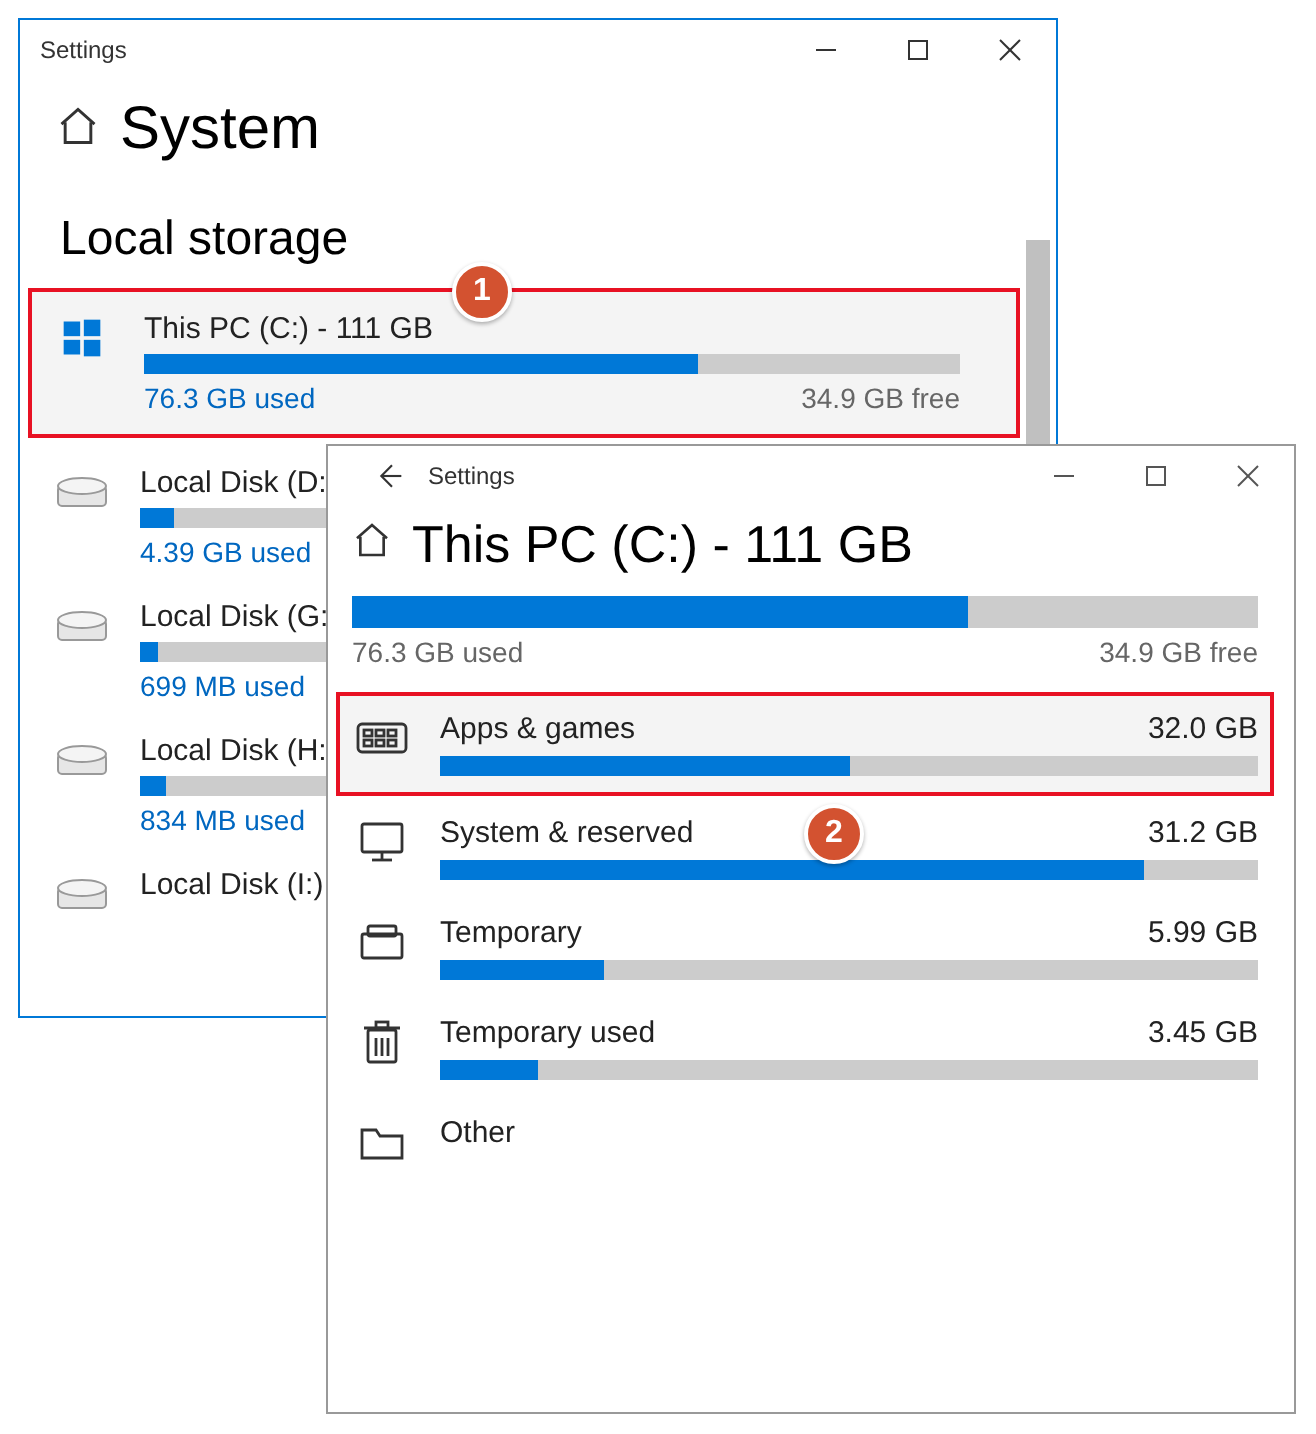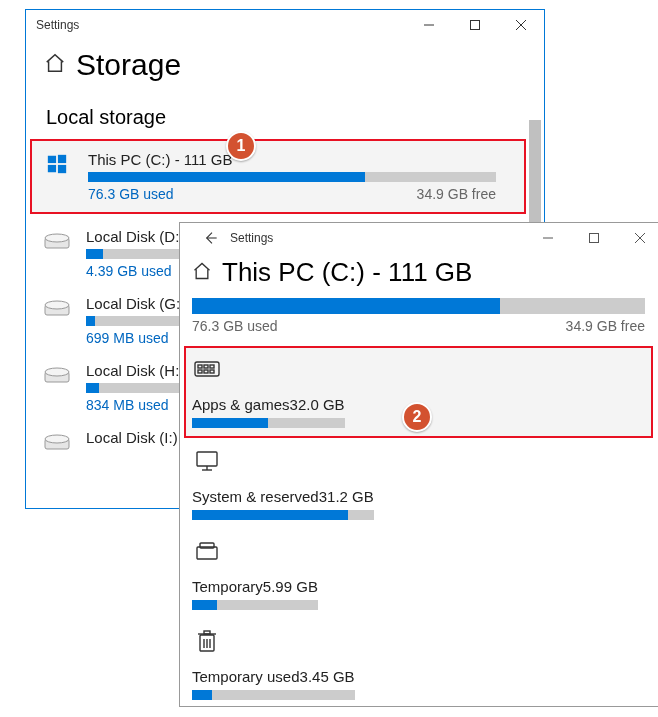--- a/index.html
+++ b/index.html
@@ -8,21 +8,20 @@
       background: #fff;
       width: 658px;
       height: 717px;
       position: relative;
       overflow: hidden;
     }
     .win {
       position: absolute;
       background: #fff;
       border: 1px solid #0078d7;
-      margin-left: 16px;
     }
     .win1 { left: 9px; top: 9px; width: 520px; height: 500px; }
     .win2 { left: 163px; top: 222px; width: 485px; height: 485px; border-color:#999;}
     .titlebar {
       height: 30px;
       display: flex;
       align-items: center;
       padding-left: 10px;
       font-size: 12px;
       color: #333;
@@ -32,21 +31,21 @@
       width: 46px; height: 30px;
       display: flex; align-items: center; justify-content: center;
       font-size: 13px; color: #333; font-family: Arial;
     }
     .winbtn svg { display:block; }
     .back-btn { width:40px; height:40px; display:flex; align-items:center; justify-content:center; font-size:20px; color:#333;}
     .header1 {
       display:flex; align-items:center; gap:10px; padding: 8px 0 12px 18px;
     }
     .header1 h1 { font-weight: 300; font-size: 30px; }
-    .section-title { font-size: 20px; font-weight: 400; padding: 12px 0 10px 20px; }
+    .section-title { font-size: 24px; font-weight: 400; padding: 12px 0 10px 20px; }
 
     .scroll-rail { position:absolute; right:3px; top:110px; width:12px; height:365px; background:#f0f0f0;}
     .scroll-thumb { background:#c0c0c0; width:100%; height:110px; }
 
     .disk-row { display:flex; align-items:flex-start; padding: 6px 32px 10px 18px; gap:14px; }
     .disk-ico { width:28px; height:24px; margin-top:4px; flex-shrink:0; }
     .disk-body { flex:1; min-width:0; }
     .disk-name { font-size: 15px; color:#222; white-space:nowrap; overflow:hidden; text-overflow:ellipsis;}
     .bar { height:10px; background:#ccc; margin:4px 0 4px 0; position:relative; }
     .bar .fill { position:absolute; left:0; top:0; bottom:0; background:#0078d7; }
@@ -64,21 +63,21 @@
     
     .header2 { display:flex; align-items:center; gap:10px; padding: 4px 0 10px 12px; }
     .header2 h1 { font-weight:300; font-size:26px; }
     .section-title2 { font-size:19px; padding: 12px 0 12px 12px; }
 
     .usage-block { padding: 0 18px 0 12px; }
     .big-bar { height:16px; background:#ccc; position:relative; }
     .big-bar .fill { position:absolute; left:0; top:0; bottom:0; background:#0078d7; }
     .big-meta { display:flex; justify-content:space-between; font-size:14px; color:#666; padding:4px 0 12px 0;}
 
-    .cat-row { display:flex; align-items:flex-start; gap:14px; padding:10px 0 8px 0;flex-direction:column;}
+    .cat-row { display:flex; align-items:flex-start; gap:14px; padding:10px 0 8px 0;}
     .cat-ico { width:30px; height:26px; flex-shrink:0; display:flex; align-items:center; justify-content:center;}
     .cat-body { flex:1; }
     .cat-head { display:flex; justify-content:space-between; font-size:15px; color:#222; padding-bottom:5px;}
     .cat-bar { height:10px; background:#ccc; position:relative;}
     .cat-bar .fill { position:absolute; left:0; top:0; bottom:0; background:#0078d7;}
 
     .cat-row.hl { background:#f4f4f4; border:2px solid #e81123; padding:8px 6px 8px 6px; margin:0 -8px; }
     svg { overflow:visible; }
   </style>
 </head>
@@ -106,21 +105,21 @@
     </span>
   </div>
 
   <div class="header1">
     <span>
       <svg width="22" height="22" viewBox="0 0 24 24" fill="none" stroke="#333" stroke-width="1.6">
           <path d="M3 11 L12 3 L21 11"></path>
           <path d="M5 10 V21 H19 V10"></path>
         </svg>
     </span>
-    <h1>Storage</h1>
+    <h1>System</h1>
   </div>
 
   <div class="section-title">Local storage</div>
 
   <div class="first-disk">
     <div class="disk-row" style="padding:0; gap:14px;">
       <span class="disk-ico">
         <svg width="22" height="22" viewBox="0 0 24 24">
             <rect x="2" y="3" width="9" height="8" fill="#0078d7"></rect>
             <rect x="13" y="2" width="9" height="9" fill="#0078d7"></rect>

